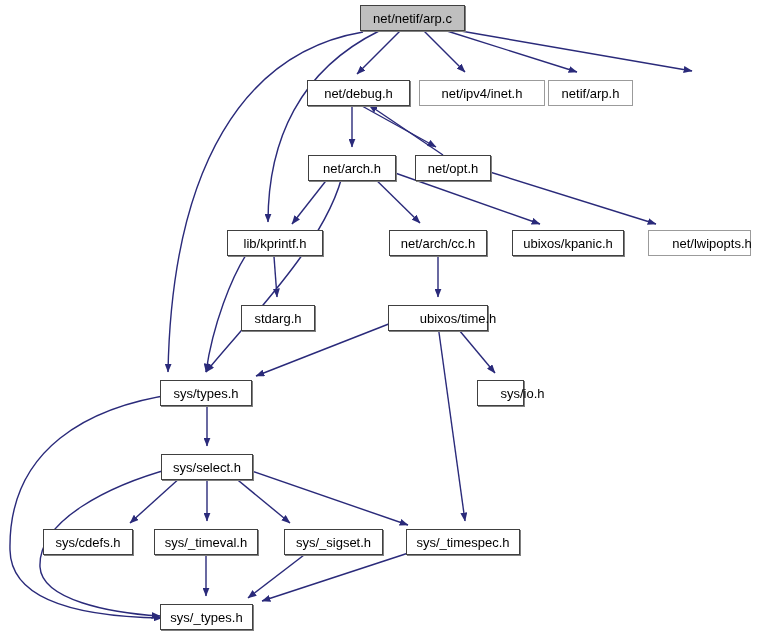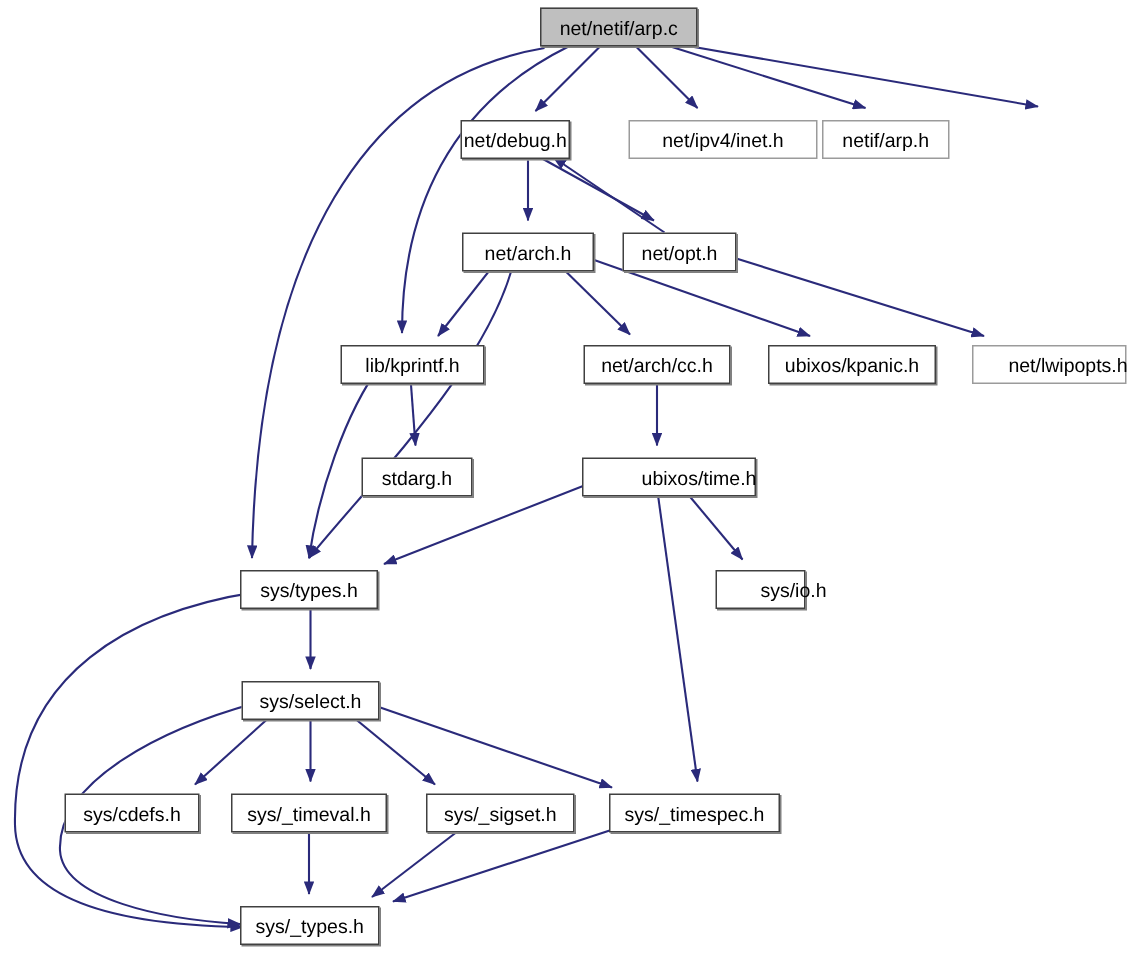--- a/index.html
+++ b/index.html
@@ -106,21 +106,21 @@
 
       <path d="M206,542 L206,596"></path>
       <path d="M321,542 L248,598"></path>
       <path d="M442,542 L262,601"></path>
     </g>
   </svg>
 
   <div class="node root" style="left:360px; top:5px;   width:105px;">
       <span class="node-label">net/netif/arp.c</span>
     </div>
-  <div class="node solid" style="left:307px; top:80px;  width:73px;">
+  <div class="node solid" style="left:307px; top:80px;  width:103px;">
       <span class="node-label">net/debug.h</span>
     </div>
   <div class="node" style="left:419px; top:80px;  width:126px;">
       <span class="node-label">net/ipv4/inet.h</span>
     </div>
   <div class="node" style="left:548px; top:80px;  width:85px;">
       <span class="node-label">netif/arp.h</span>
     </div>
 
   <div class="node solid" style="left:308px; top:155px; width:88px;">
@@ -139,28 +139,28 @@
   <div class="node solid" style="left:512px; top:230px; width:112px;">
       <span class="node-label">ubixos/kpanic.h</span>
     </div>
   <div class="node" style="left:648px; top:230px; width:103px;padding-left:25px;">
       <span class="node-label">net/lwipopts.h</span>
     </div>
 
   <div class="node solid" style="left:241px; top:305px; width:74px;">
       <span class="node-label">stdarg.h</span>
     </div>
-  <div class="node solid" style="left:388px; top:305px; width:116px;padding-left:40px;">
+  <div class="node solid" style="left:388px; top:305px; width:100px;padding-left:40px;">
       <span class="node-label">ubixos/time.h</span>
     </div>
 
   <div class="node solid" style="left:160px; top:380px; width:92px;">
       <span class="node-label">sys/types.h</span>
     </div>
-  <div class="node solid" style="left:477px; top:380px; width:60px;padding-left:44px;">
+  <div class="node solid" style="left:477px; top:380px; width:47px;padding-left:44px;">
       <span class="node-label">sys/io.h</span>
     </div>
 
   <div class="node solid" style="left:161px; top:454px; width:92px;">
       <span class="node-label">sys/select.h</span>
     </div>
 
   <div class="node solid" style="left:43px;  top:529px; width:90px;">
       <span class="node-label">sys/cdefs.h</span>
     </div>

